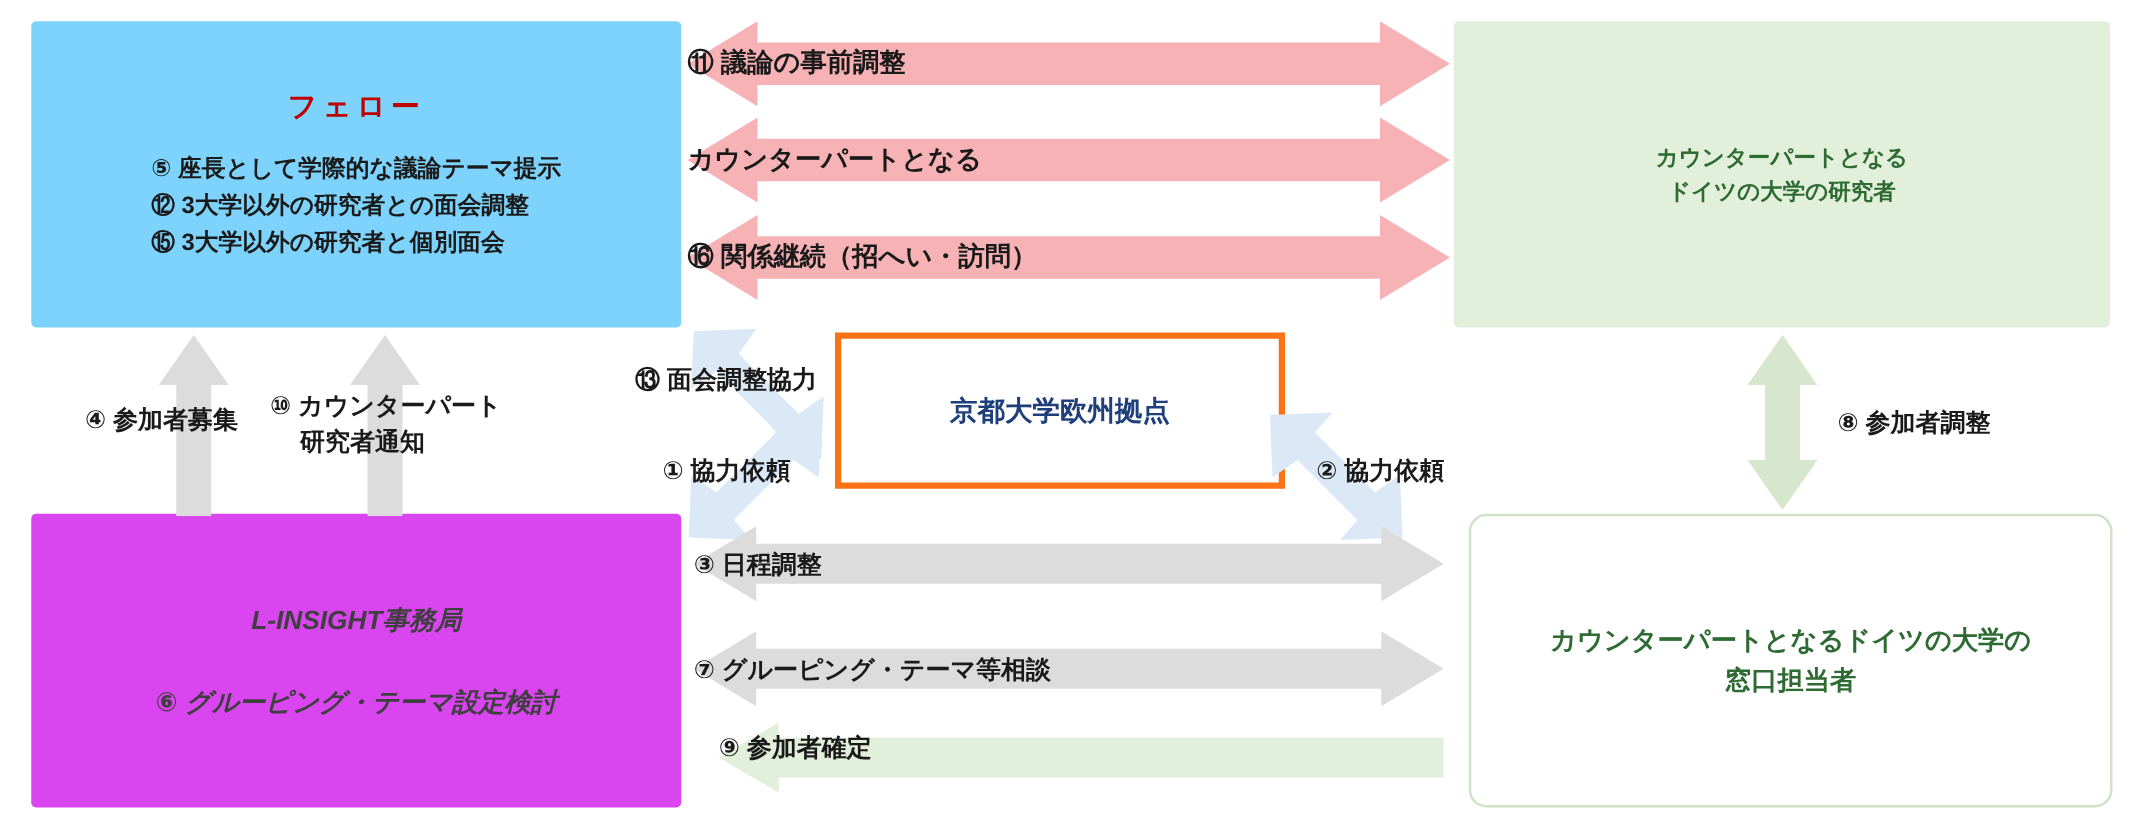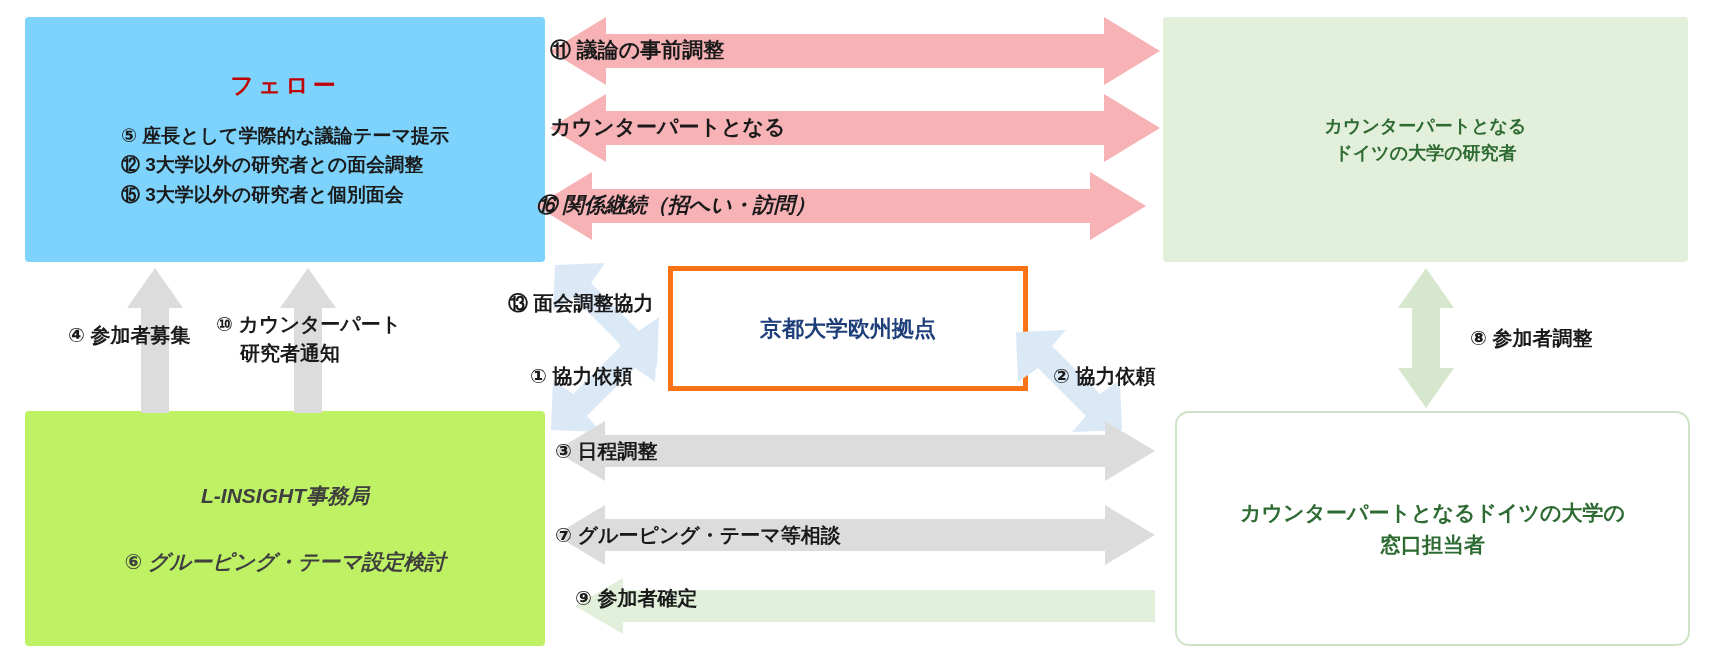--- a/index.html
+++ b/index.html
@@ -24,21 +24,21 @@
   
   #german-researcher{
     left:1163px;top:17px;width:525px;height:245px;
     background:#e2efda;border-radius:4px;
   }
   #german-researcher .t{color:#2e6b32;font-weight:bold;font-size:18px;line-height:1.5;}
 
   
   #office{
     left:25px;top:411px;width:520px;height:235px;
-    background:#bef264;border-radius:4px;
+    background:#d946ef;border-radius:4px;
   }
   #office .t1{color:#3f3f3f;font-weight:bold;font-size:21px;font-style:italic;margin-bottom:38px;}
   #office .t2{color:#3f3f3f;font-weight:bold;font-size:21px;font-style:italic;}
 
   
   #german-contact{
     left:1175px;top:411px;width:515px;height:235px;
     background:#ffffff;border:2px solid #cfe3c6;border-radius:14px;
   }
   #german-contact .t{color:#2e6b32;font-weight:bold;font-size:21px;line-height:1.5;}
@@ -119,21 +119,21 @@
     <div class="lbl" style="top:19px;font-size:21px;">⑪ 議論の事前調整</div>
   </div>
 
   <div class="arrow" style="left:550px;top:94px;">
     <svg width="610" height="68" viewBox="0 0 610 68">
       <polygon points="0,34 56,0 56,17 554,17 554,0 610,34 554,68 554,51 56,51 56,68" fill="#f7b2b6"></polygon>
     </svg>
     <div class="lbl" style="top:19px;font-size:21px;">カウンターパートとなる</div>
   </div>
 
-  <div class="arrow" style="left:536px;top:172px;font-style:italic;">
+  <div class="arrow" style="left:550px;top:172px;">
     <svg width="610" height="68" viewBox="0 0 610 68">
       <polygon points="0,34 56,0 56,17 554,17 554,0 610,34 554,68 554,51 56,51 56,68" fill="#f7b2b6"></polygon>
     </svg>
     <div class="lbl" style="top:19px;font-size:21px;">⑯ 関係継続（招へい・訪問）</div>
   </div>
 
   <div class="arrow" style="left:127px;top:268px;">
     <svg width="56" height="145" viewBox="0 0 56 145">
       <polygon points="28,0 56,40 42,40 42,145 14,145 14,40 0,40" fill="#dcdcdc"></polygon>
     </svg>

